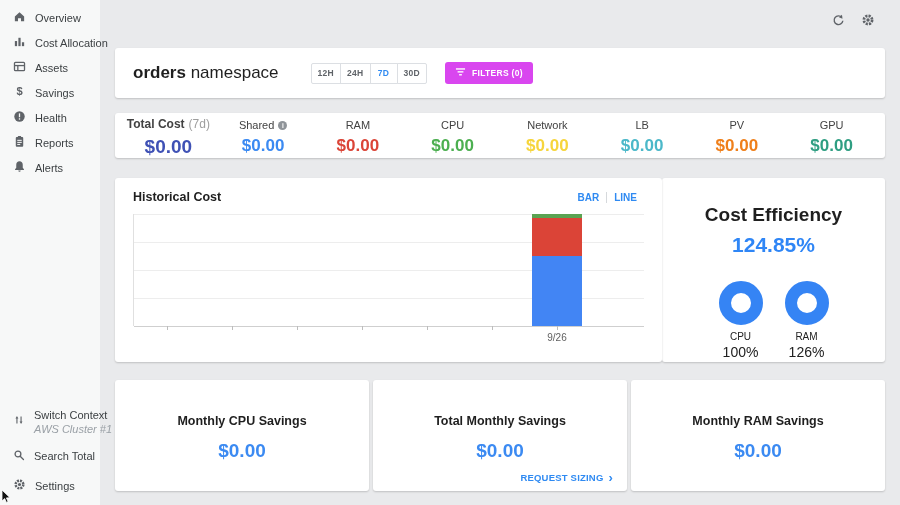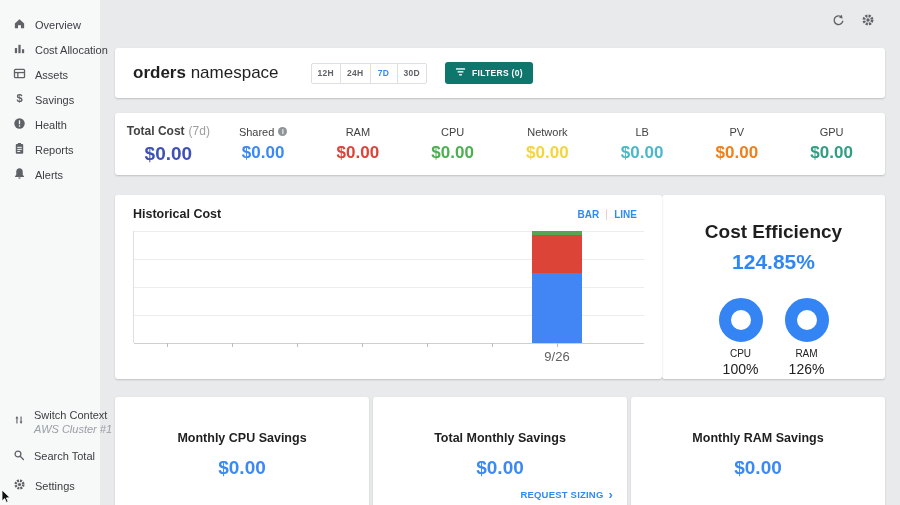--- a/index.html
+++ b/index.html
@@ -2,21 +2,21 @@
 <html><head>
 <meta charset="utf-8">
 <style>
   * { margin:0; padding:0; box-sizing:border-box; }
   html,body { width:900px; height:505px; overflow:hidden; }
   body { font-family:"Liberation Sans", sans-serif; background:#e9eaec; color:#212121; }
   .app { display:flex; width:900px; height:505px; position:relative; }
 
   
   .sidebar { width:100px; background:#f7f8f8; position:relative; flex:none; }
-  .nav { padding-top:12px; }
+  .nav { padding-top:5px; }
   .nav-item { display:flex; align-items:center; height:25px; padding-left:13px; cursor:pointer; color:#5f6368; }
   .nav-item .lbl { font-size:11px; color:#3c4043; margin-left:9px; white-space:nowrap; }
   .nav-item svg { flex:none; }
   .sidebar-footer { position:absolute; bottom:4px; left:0; width:100%; }
   .footer-item { display:flex; align-items:flex-start; padding:6px 0 6px 13px; color:#5f6368; cursor:pointer; }
   .footer-item .txt { margin-left:9px; }
   .footer-item .lbl { font-size:11px; color:#3c4043; white-space:nowrap; }
   .footer-item .sub { font-size:11px; color:#9aa0a6; margin-top:2px; white-space:nowrap;font-style:italic; }
 
   
@@ -30,26 +30,26 @@
   .header-card { height:50px; margin-top:8px; display:flex; align-items:center; padding:0 18px; }
   .page-title { font-size:17px; color:#1f1f1f; }
   .page-title b { font-weight:700; }
   .range-group { display:flex; margin-left:32px; }
   .range-btn { min-width:28px; height:21px; padding:0 6px; background:#fff; border:1px solid #dcdfe3; margin-left:-1px;
                font-size:8.5px; font-weight:bold; color:#5f6368; display:flex; align-items:center; justify-content:center;
                cursor:pointer; letter-spacing:.3px; }
   .range-btn:first-child { margin-left:0; border-radius:2px 0 0 2px; }
   .range-btn:last-child { border-radius:0 2px 2px 0; }
   .range-btn.active { color:#2f8af2; }
-  .filters-btn { margin-left:18px; height:22px; padding:0 10px; border:none; border-radius:3px; background:#0f766e;
+  .filters-btn { margin-left:18px; height:22px; padding:0 10px; border:none; border-radius:3px; background:#d946ef;
                  color:#fff; font-size:8.5px; font-weight:bold; display:flex; align-items:center; gap:6px; cursor:pointer;
                  letter-spacing:.3px; font-family:inherit; }
 
   
-  .metrics-card { height:62px; margin-top:15px; display:grid; grid-template-columns:repeat(8,1fr); align-items:center; padding:4px 6px; }
+  .metrics-card { height:45px; margin-top:15px; display:grid; grid-template-columns:repeat(8,1fr); align-items:center; padding:4px 6px; }
   .metric { text-align:center; }
   .metric .m-label { font-size:11px; color:#424242; display:flex; align-items:center; justify-content:center; gap:4px; }
   .metric.total .m-label { font-size:12px; font-weight:bold; }
   .metric .m-suffix { color:#9e9e9e; font-weight:400; }
   .metric .m-value { font-size:17px; font-weight:bold; margin-top:5px; }
   .metric.total .m-value { font-size:19px; }
   .info-dot { width:9px; height:9px; border-radius:50%; background:#8f9499; color:#fff; font-size:6.5px; font-weight:bold;
               display:inline-flex; align-items:center; justify-content:center; cursor:pointer; }
 
   
@@ -62,21 +62,21 @@
   .chart-toggle .tg + .tg { border-left:1px solid #d6d9dc; }
   .chart-body { display:flex; margin-top:10px; }
   .ylabels { width:45px; position:relative; height:112px; flex:none; }
   .ylabel { position:absolute; right:6px; font-size:9px; color:#757575; transform:translateY(-50%); white-space:nowrap; }
   .plot { position:relative; height:112px; flex:1; border-left:1px solid #e0e0e0; }
   .gridline { position:absolute; left:0; right:0; height:1px; background:#ededed; }
   .axis-bottom { position:absolute; left:0; right:0; bottom:-1px; height:1px; background:#cfcfcf; }
   .xtick { position:absolute; top:112px; width:1px; height:4px; background:#bdbdbd; }
   .bar-stack { position:absolute; bottom:0; left:398px; width:50px; display:flex; flex-direction:column-reverse; }
   .bar-seg { width:100%; }
-  .xlabel { position:absolute; top:118px; left:403px; width:40px; text-align:center; font-size:13px; color:#616161; }
+  .xlabel { position:absolute; top:118px; left:403px; width:40px; text-align:center; font-size:10px; color:#616161; }
 
   
   .eff-card { flex:1; display:flex; flex-direction:column; align-items:center; }
   .eff-title { font-size:19px; font-weight:bold; margin-top:26px; color:#1f1f1f; }
   .eff-value { font-size:21px; font-weight:bold; color:#2f86f6; margin-top:7px; }
   .gauges { display:flex; gap:22px; margin-top:24px; }
   .gauge { display:flex; flex-direction:column; align-items:center; }
   .donut { width:44px; height:44px; border-radius:50%; border:12px solid #3584f4; background:#fff; }
   .gauge .g-label { font-size:10px; color:#212121; margin-top:6px; }
   .gauge .g-pct { font-size:14px; color:#212121; margin-top:2px; }

